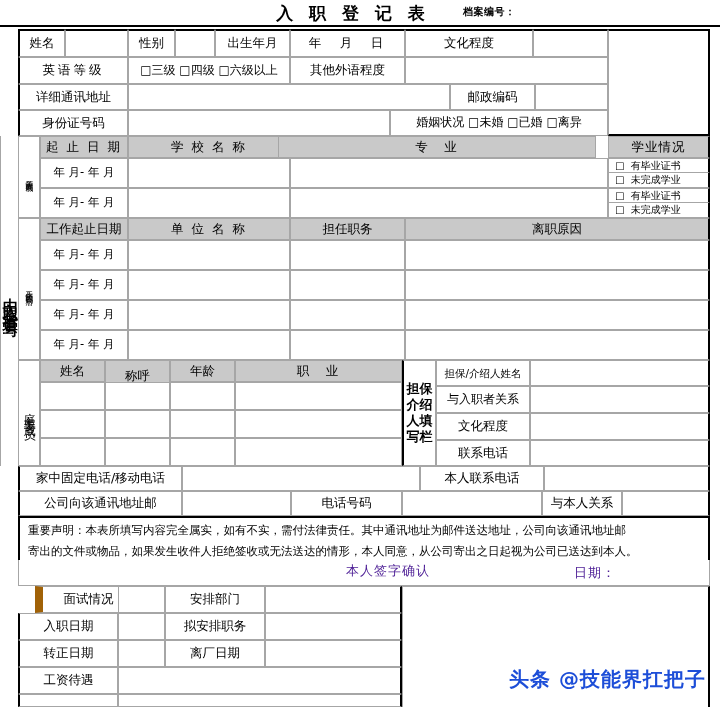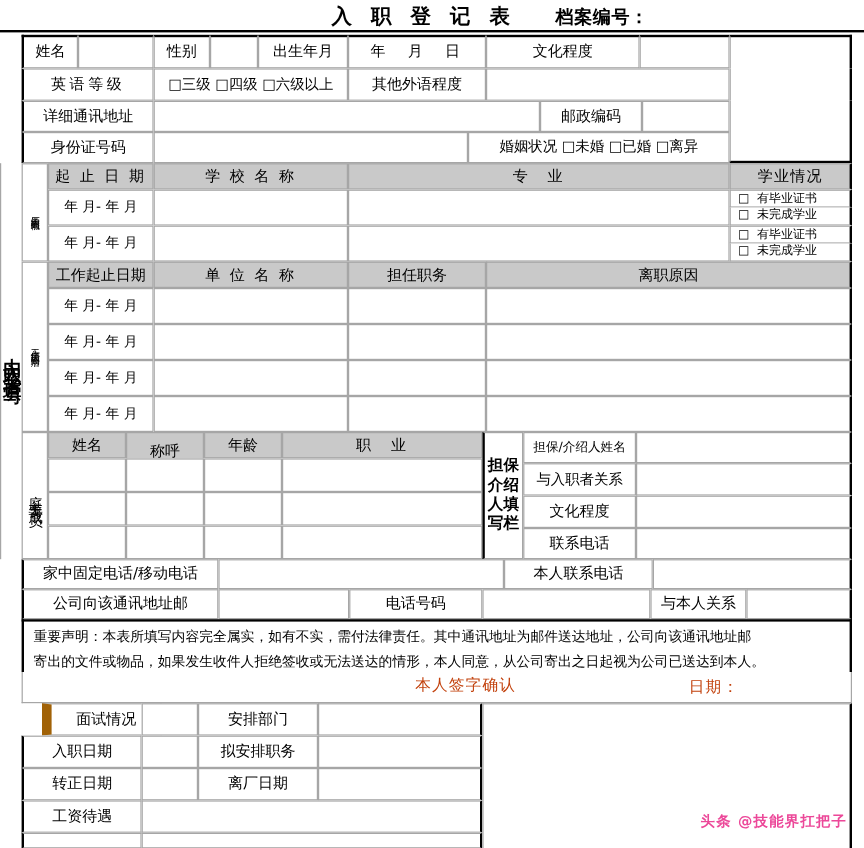--- a/index.html
+++ b/index.html
@@ -14,21 +14,21 @@
 
   
   .titlebar{position:absolute;left:0;top:0;width:720px;height:26px;}
   .form-title{
     position:absolute;left:248px;top:2px;width:210px;
     text-align:center;font-size:17px;font-weight:bold;letter-spacing:5px;
     color:#000;
   }
   .archive-no{
     position:absolute;left:463px;top:5px;
-    font-size:15px;font-weight:bold;color:#000;letter-spacing:0.5px;
+    font-size:10px;font-weight:bold;color:#000;letter-spacing:0.5px;
   }
 
   
   .cell{
     position:absolute;box-sizing:border-box;
     border:1px solid #a6a6a6;
     display:flex;align-items:center;justify-content:center;
     font-size:12.5px;color:#000;background:#fff;
     line-height:1.15;text-align:center;overflow:hidden;
     padding:0 2px;
@@ -75,25 +75,25 @@
     font-size:11.5px;line-height:1.85;color:#000;
     padding:2px 0 0 8px;letter-spacing:0;
     white-space:nowrap;
   }
   .statement div{overflow:hidden;}
 
   .sigrow{
     position:absolute;box-sizing:border-box;border:1px solid #a6a6a6;
     background:#fff;overflow:hidden;
   }
-  .sigtxt{position:absolute;font-size:13px;color:#c2410c;white-space:nowrap;letter-spacing:1px;}
+  .sigtxt{position:absolute;font-size:13px;color:#4c1d95;white-space:nowrap;letter-spacing:1px;}
 
   .watermark{
     position:absolute;right:14px;bottom:14px;
-    font-size:12px;font-weight:bold;color:#ec4899;
+    font-size:20px;font-weight:bold;color:#1d4ed8;
     letter-spacing:1px;white-space:nowrap;
   }
   .topline{position:absolute;left:0;top:25px;width:720px;height:2px;background:#000;}
 </style>
 </head>
 <body>
 
 <div class="sheet">
 
   <div class="titlebar">
@@ -132,21 +132,21 @@
   <div class="vcell thickL" style="left:0px;top:136px;width:18px;height:330px;border-right:none;border-top:none;border-bottom:none;">
     <span class="vtxt big">由入职者填写</span>
   </div>
 
   <div class="vcell" style="left:18px;top:136px;width:22px;height:82px;">
     <span class="vtxt tiny">学历由高到低</span>
   </div>
 
   <div class="cell hdr" style="left:40px;top:136px;width:88px;height:22px;">起 止 日 期</div>
   <div class="cell hdr" style="left:128px;top:136px;width:162px;height:22px;">学 校 名 称</div>
-  <div class="cell hdr" style="left:290px;top:136px;width:318px;height:22px;">专　业</div>
+  <div class="cell hdr" style="left:278px;top:136px;width:318px;height:22px;">专　业</div>
   <div class="cell hdr thickR" style="left:608px;top:136px;width:102px;height:22px;letter-spacing:1px;">学业情况</div>
 
   <div class="cell" style="left:40px;top:158px;width:88px;height:30px;font-size:11.5px;">年 月-  年 月</div>
   <div class="cell" style="left:128px;top:158px;width:162px;height:30px;"></div>
   <div class="cell" style="left:290px;top:158px;width:318px;height:30px;"></div>
   <div class="cell thickR left" style="left:608px;top:158px;width:102px;height:15px;font-size:10px;">
     <span>□&nbsp;&nbsp;</span>
       <span>有毕业证书</span>
   </div>
   <div class="cell thickR left" style="left:608px;top:173px;width:102px;height:15px;font-size:10px;border-top:none;">

